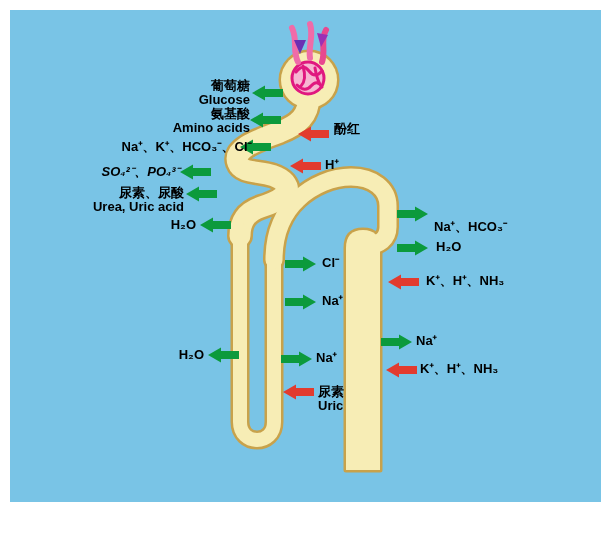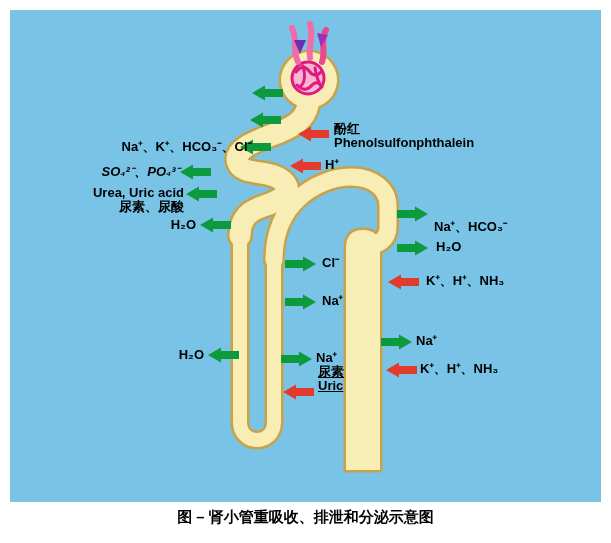--- a/index.html
+++ b/index.html
@@ -71,35 +71,40 @@
 
     <g fill="#E23B2E">
       <use href="#arrowL" transform="translate(298,134)"></use>
       <use href="#arrowL" transform="translate(290,166)"></use>
       <use href="#arrowL" transform="translate(388,282)"></use>
       <use href="#arrowL" transform="translate(386,370)"></use>
       <use href="#arrowL" transform="translate(283,392)"></use>
     </g>
   </svg>
 
+  <div class="lbl ra" style="left:140px;top:79px;width:110px;">
+    <div>葡萄糖</div>
+    <div>Glucose</div>
+    <div>氨基酸</div>
+    <div>Amino acids</div>
+  </div>
 
   <div class="lbl" style="left:334px;top:122px;">
     <div>酚红</div>
-    <div>Phenolsulfonphthalein</div>
   </div>
 
   <div class="lbl ra" style="left:88px;top:140px;width:164px;">Na⁺、K⁺、HCO₃⁻、Cl⁻</div>
 
   <div class="lbl" style="left:325px;top:158px;">H⁺</div>
 
   <div class="lbl ra" style="left:84px;top:165px;width:96px;font-style:italic;">SO₄²⁻、PO₄³⁻</div>
 
   <div class="lbl ra" style="left:62px;top:186px;width:122px;">
+    <div>尿素、尿酸</div>
     <div>Urea, Uric acid</div>
-    <div>尿素、尿酸</div>
   </div>
 
   <div class="lbl ra" style="left:140px;top:218px;width:56px;">H₂O</div>
 
   <div class="lbl" style="left:434px;top:220px;">Na⁺、HCO₃⁻</div>
 
   <div class="lbl" style="left:436px;top:240px;">H₂O</div>
 
   <div class="lbl" style="left:426px;top:274px;">K⁺、H⁺、NH₃</div>
 
@@ -108,19 +113,18 @@
   <div class="lbl" style="left:322px;top:294px;">Na⁺</div>
 
   <div class="lbl ra" style="left:152px;top:348px;width:52px;">H₂O</div>
 
   <div class="lbl" style="left:316px;top:351px;">Na⁺</div>
 
   <div class="lbl" style="left:416px;top:334px;">Na⁺</div>
 
   <div class="lbl" style="left:420px;top:362px;">K⁺、H⁺、NH₃</div>
 
-  <div class="lbl" style="left:318px;top:365px;text-decoration:underline;">
+  <div class="lbl" style="left:318px;top:385px;">
     <div>尿素</div>
     <div>Uric</div>
   </div>
 
-  <div id="caption">图 – 肾小管重吸收、排泄和分泌示意图</div>
 </div>
 
 </body></html>

